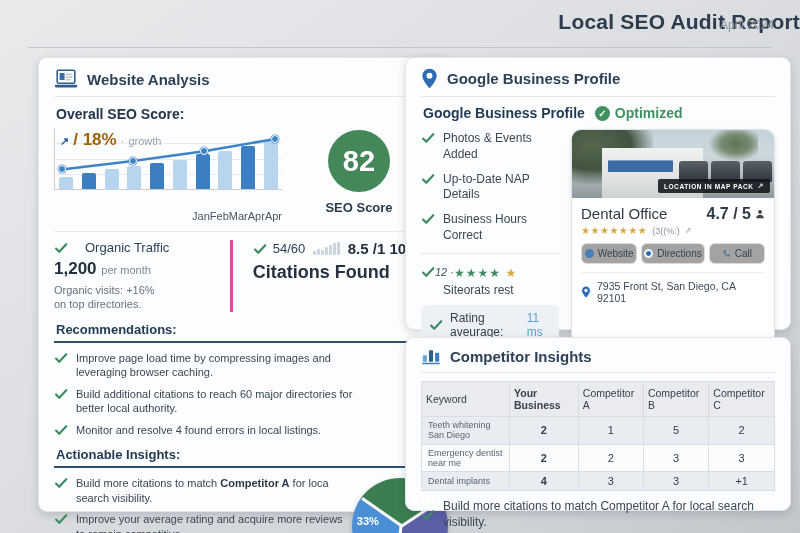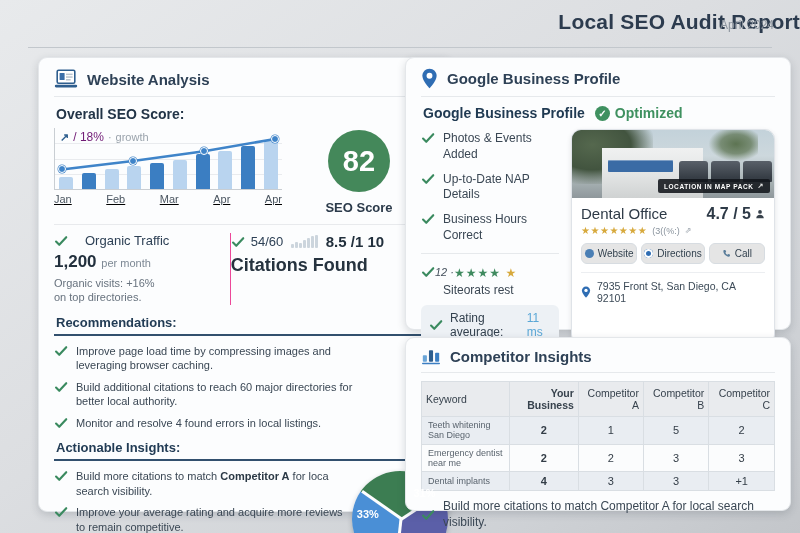--- a/index.html
+++ b/index.html
@@ -37,34 +37,34 @@
   .plot { position:relative; height:62px; border-left:1px solid #c9ced3; border-bottom:1px solid #c9ced3; }
   .gridline { position:absolute; left:0; right:0; height:1px; background:#e9ebee; }
   .bars { position:absolute; left:4px; right:4px; bottom:0; top:0; display:flex;
           align-items:flex-end; justify-content:space-between; }
   .bar { width:14px; border-radius:2px 2px 0 0; }
   .trend-svg { position:absolute; inset:0; width:100%; height:100%; overflow:visible; }
   .dot { position:absolute; width:8px; height:8px; border-radius:50%; background:#3f84c9;
          border:1.5px solid #fff; transform:translate(-50%,-50%); box-shadow:0 0 0 .5px #3f84c9; }
   .growth-note { position:absolute; top:2px; left:5px; display:flex; align-items:baseline; gap:4px; }
   .growth-arrow { color:#2e5f8f; font-size:11px; font-weight:bold; }
-  .growth-val { font-size:12px; font-weight:normal; color:#701a75; }
+  .growth-val { font-size:17px; font-weight:bold; color:#a16207; }
   .growth-lbl { font-size:11px; color:#9aa3ac; }
-  .month-row { display:flex; justify-content:space-between; margin-top:3px;text-decoration:underline; }
+  .month-row { display:flex; justify-content:flex-end; margin-top:20px; }
   .month-row span { font-size:11px; color:#4a5560; }
   .score-col { flex:1; display:flex; flex-direction:column; align-items:center; padding-top:2px; }
   .score-circle { width:62px; height:62px; border-radius:50%; background:#44885a; color:#fff;
                   display:flex; align-items:center; justify-content:center;
                   font-size:29px; font-weight:bold; }
   .score-label { margin-top:8px; font-size:13px; font-weight:bold; color:#2b3a4a; }
   .h-rule { height:1px; background:#e8eaed; margin:9px 0 8px; }
 
   .stats-flex { display:flex; }
   .stats-left { width:46%; padding-right:8px; }
-  .stats-right { width:54%; padding-left:0; border-left:1px solid #ec4899; }
+  .stats-right { width:54%; padding-left:20px; border-left:3px solid #ec4899; }
   .stat-title-row { display:flex; align-items:center; gap:17px; }
   .stat-title { font-size:13px; color:#2e4156; }
   .stat-big { font-size:17px; font-weight:bold; color:#22303d; margin-top:4px; }
   .stat-unit { font-size:11px; color:#7d8894; font-weight:normal; }
   .stat-note { font-size:11px; color:#67727e; margin-top:4px; line-height:1.3; }
   .cite-row { display:flex; align-items:center; gap:6px; }
   .cite-stat { font-size:13px; color:#2e4156; }
   .equalizer { display:flex; align-items:flex-end; gap:1.5px; height:13px; margin:0 2px; }
   .equalizer i { display:block; width:2.5px; background:#ccd5dd; border-radius:1px; }
   .cite-score { font-size:15px; font-weight:bold; color:#22303d; }
@@ -129,40 +129,40 @@
   .biz-name-row { display:flex; align-items:baseline; justify-content:space-between; }
   .biz-name { font-size:15px; color:#2e3a47; }
   .biz-rating { font-size:16px; font-weight:bold; color:#2e3a47; display:flex; align-items:center; gap:4px; }
   .person-svg { width:10px; height:10px; }
   .biz-stars-row { display:flex; align-items:center; gap:5px; margin-top:2px; }
   .biz-stars { color:#d7a93c; font-size:10px; letter-spacing:.5px; }
   .biz-review-note { font-size:9px; color:#8a949e; }
   .biz-review-arrow { font-size:8px; color:#9aa3ac; }
   .biz-buttons { display:flex; gap:4px; margin-top:7px; }
   .biz-btn { flex:1; display:flex; align-items:center; justify-content:center; gap:4px;
-             border:1px solid #d7dce1; border-radius:6px; background:#e5e5e5;
+             border:1px solid #d7dce1; border-radius:6px; background:#a3a3a3;
              padding:4px 2px; font-size:10px; color:#33424f; cursor:pointer;
              font-family:"Liberation Sans", sans-serif; }
   .btn-globe { width:9px; height:9px; border-radius:50%; background:#4a7fb5; }
   .btn-dir { width:9px; height:9px; border-radius:50%; background:#2f6db3; box-shadow:inset 0 0 0 2px #fff, inset 0 0 0 4px #2f6db3; }
   .phone-svg { width:9px; height:9px; }
   .biz-addr-row { display:flex; align-items:center; gap:6px; margin-top:8px;
                   border-top:1px solid #eceef1; padding-top:7px; }
   .addr-text { font-size:10.5px; color:#3c4a57; }
   .pin-small-svg { width:10px; height:12px; flex:0 0 auto; }
   .gbp-notes { margin-top:9px; }
   .gbp-note { margin-bottom:6px; }
   .gbp-note .item-text { font-size:12px; }
 
   
   .comp-table { width:100%; border-collapse:collapse; margin-top:8px; }
   .comp-table th, .comp-table td { border:1px solid #d9dee3; }
   .comp-table th { background:#e9ebee; font-size:10.5px; color:#37424d; font-weight:normal;
                    padding:5px 4px; text-align:left; }
-  .comp-table th.num { text-align:right; }
+  .comp-table th.num { text-align:left; }
   .comp-table th.yb { font-weight:bold; }
   .comp-table td { font-size:11px; color:#333d47; text-align:center; padding:3px 4px; background:#fbfcfd; }
   .comp-table td.kw { font-size:9px; color:#5a646e; text-align:left; padding-left:6px; line-height:1.15; }
   .comp-table td.yb { font-weight:bold; }
   .comp-table tr.stripe td { background:#e9edf2; }
   .comp-note { display:flex; gap:8px; align-items:center; margin-top:8px; }
   .comp-note .item-text { font-size:12px; }
   .kw-col { width:88px; }
 
   .laptop-svg { width:24px; height:20px; }

